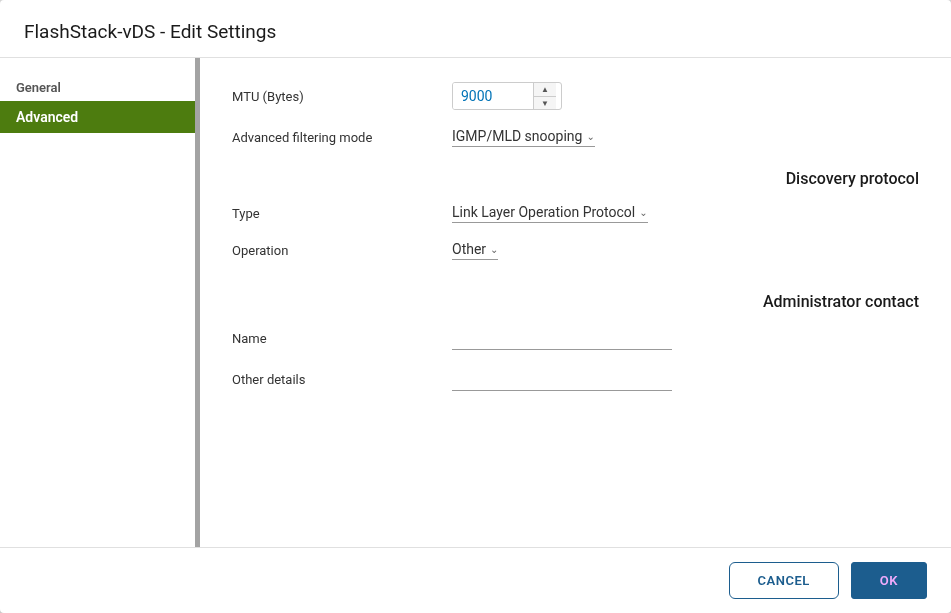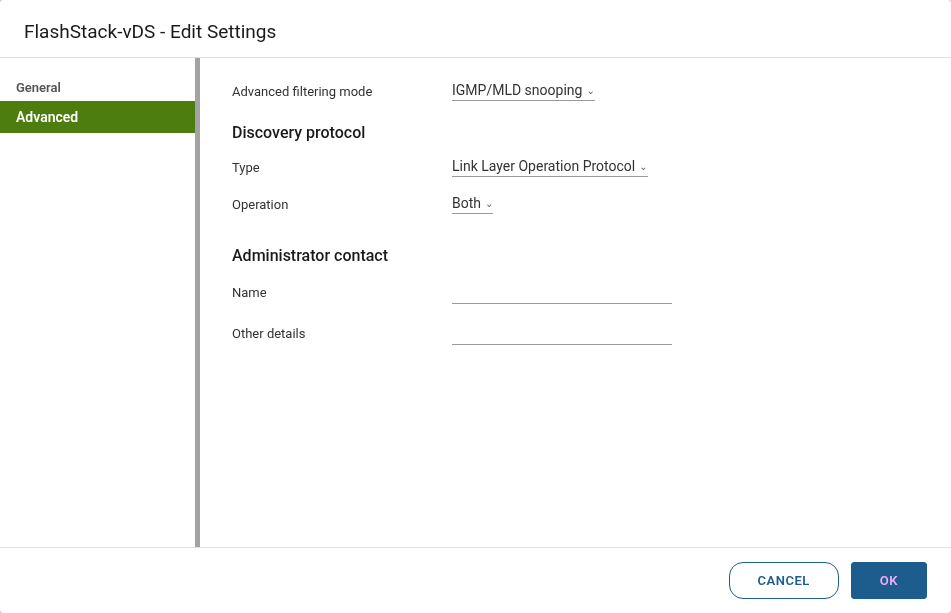--- a/index.html
+++ b/index.html
@@ -158,20 +158,21 @@
       color: #666;
       margin-left: 4px;
     }
 
     .section-title {
       font-size: 16px;
       font-weight: 500;
       color: #1a1a1a;
       margin-bottom: 16px;
       padding-top: 4px;
+      text-align: right;
     }
 
     .text-input {
       border: none;
       border-bottom: 1px solid #999;
       outline: none;
       font-size: 14px;
       color: #333;
       width: 220px;
       padding: 3px 0;
@@ -186,21 +187,21 @@
       gap: 12px;
     }
 
     .btn-cancel {
       padding: 10px 28px;
       border: 1px solid #1c5d8e;
       background: #ffffff;
       color: #1c5d8e;
       font-size: 13px;
       font-weight: 600;
-      border-radius: 14px;
+      border-radius: 6px;
       cursor: pointer;
       letter-spacing: 0.5px;
     }
 
     .btn-ok {
       padding: 10px 28px;
       border: 1px solid #1c5d8e;
       background: #1c5d8e;
       color: #f0abfc;
       font-size: 13px;
@@ -223,20 +224,32 @@
 
     <div class="sidebar">
       <div class="sidebar-group-label">General</div>
       <div class="sidebar-item active">
         <span>Advanced</span>
       </div>
     </div>
 
     <div class="content-area">
 
+      <div class="form-row">
+        <div class="form-label">MTU (Bytes)</div>
+        <div class="form-control-wrapper">
+          <div class="mtu-input-wrapper">
+            <input class="mtu-input" type="text" value="9000" style="">
+            <div class="spinner-buttons">
+              <button class="spinner-btn">▲</button>
+              <button class="spinner-btn">▼</button>
+            </div>
+          </div>
+        </div>
+      </div>
 
       <div class="form-row">
         <div class="form-label">Advanced filtering mode</div>
         <div class="form-control-wrapper">
           <div class="select-underline">
             <span>IGMP/MLD snooping</span>
             <span class="chevron-icon">⌄</span>
           </div>
         </div>
       </div>
@@ -251,21 +264,21 @@
               <span>Link Layer Operation Protocol</span>
               <span class="chevron-icon">⌄</span>
             </div>
           </div>
         </div>
 
         <div class="form-row">
           <div class="form-label">Operation</div>
           <div class="form-control-wrapper">
             <div class="select-underline">
-              <span>Both</span>
+              <span>Other</span>
               <span class="chevron-icon">⌄</span>
             </div>
           </div>
         </div>
       </div>
 
       <div class="form-section">
         <div class="section-title">Administrator contact</div>
 
         <div class="form-row">

